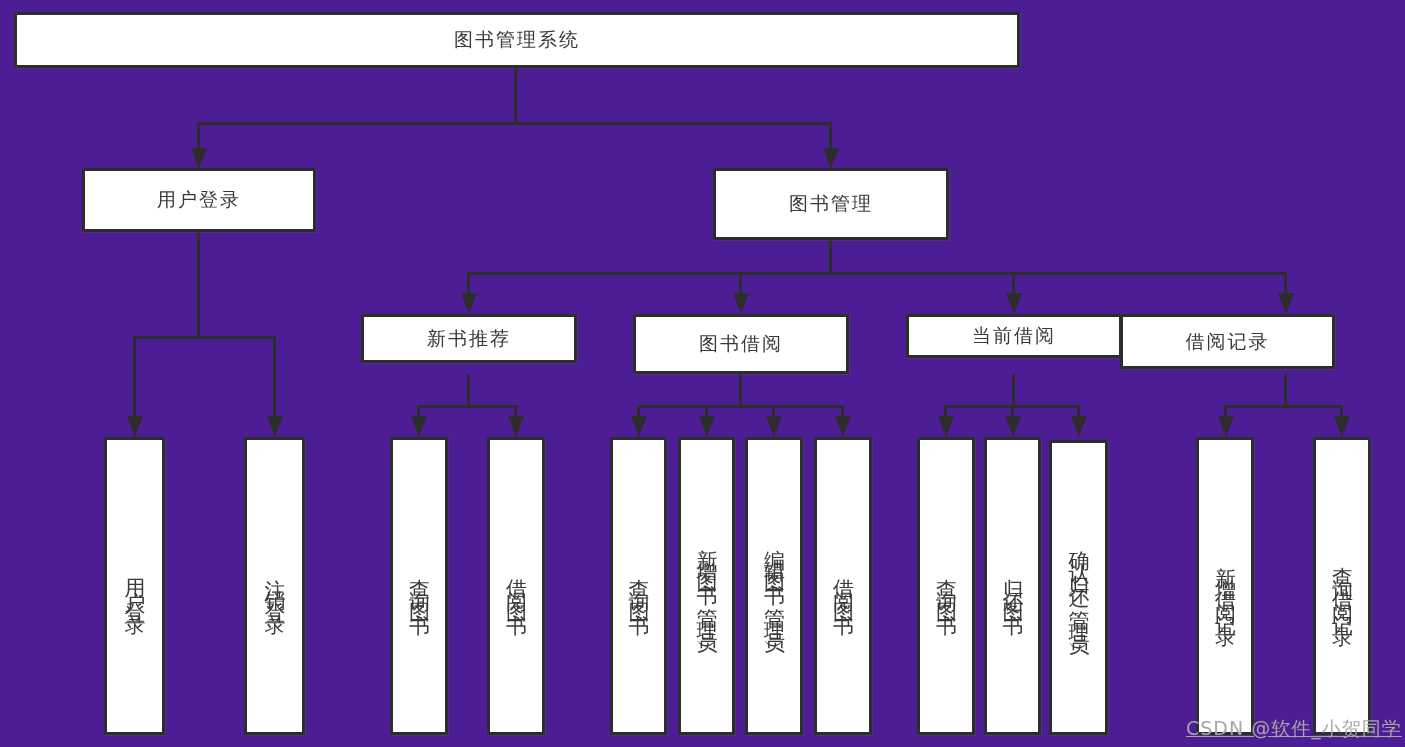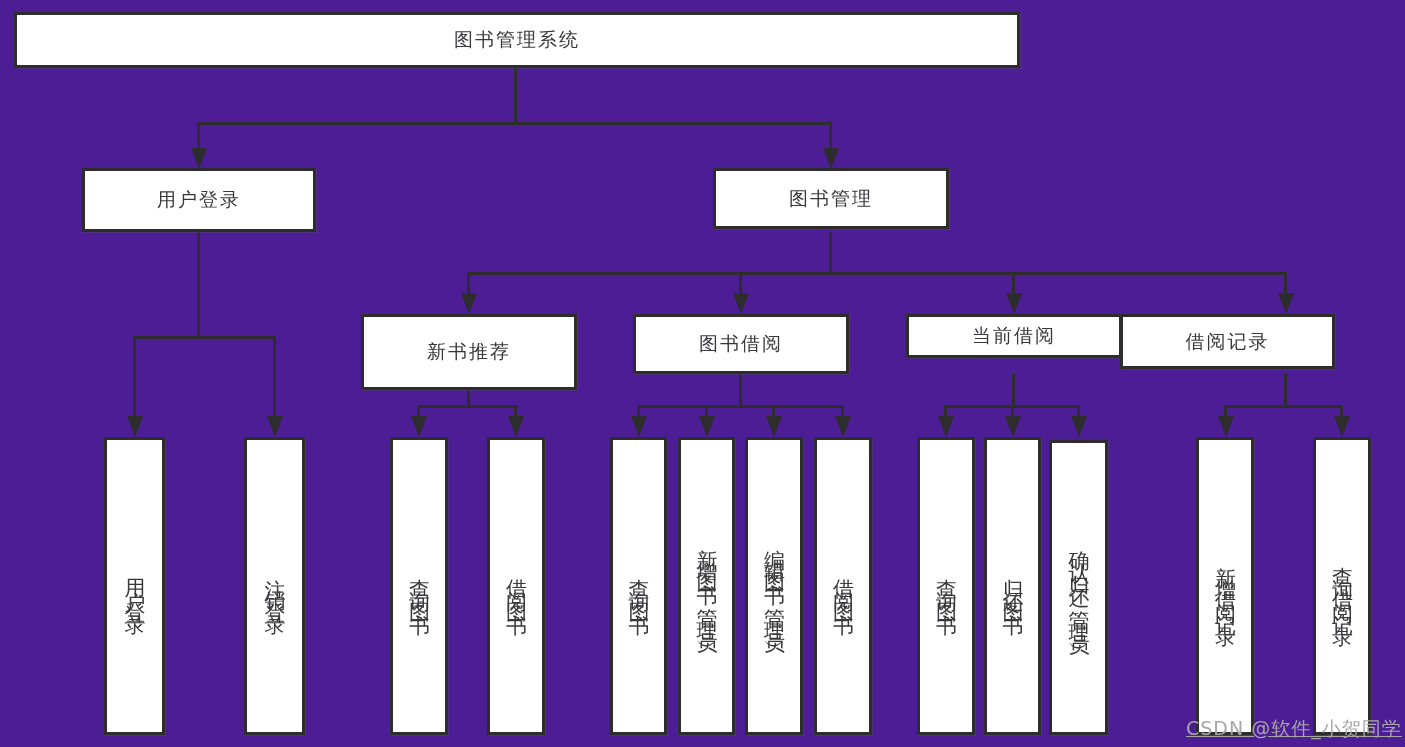--- a/index.html
+++ b/index.html
@@ -120,25 +120,25 @@
   <div class="vline" style="left:1340px;top:405px;height:13px"></div>
   <div class="ahead" style="left:1334px;top:416px"></div>
 
   <div class="box" style="left:14px;top:12px;width:1006px;height:56px">
     <span class="hlabel">图书管理系统</span>
   </div>
 
   <div class="box" style="left:82px;top:168px;width:234px;height:64px">
     <span class="hlabel">用户登录</span>
   </div>
-  <div class="box" style="left:713px;top:168px;width:236px;height:61px">
+  <div class="box" style="left:713px;top:168px;width:236px;height:72px">
     <span class="hlabel">图书管理</span>
   </div>
 
-  <div class="box" style="left:361px;top:314px;width:216px;height:76px">
+  <div class="box" style="left:361px;top:314px;width:216px;height:49px">
     <span class="hlabel">新书推荐</span>
   </div>
   <div class="box" style="left:633px;top:314px;width:216px;height:60px">
     <span class="hlabel">图书借阅</span>
   </div>
   <div class="box" style="left:906px;top:314px;width:216px;height:44px">
     <span class="hlabel">当前借阅</span>
   </div>
   <div class="box" style="left:1120px;top:314px;width:215px;height:55px">
     <span class="hlabel">借阅记录</span>

